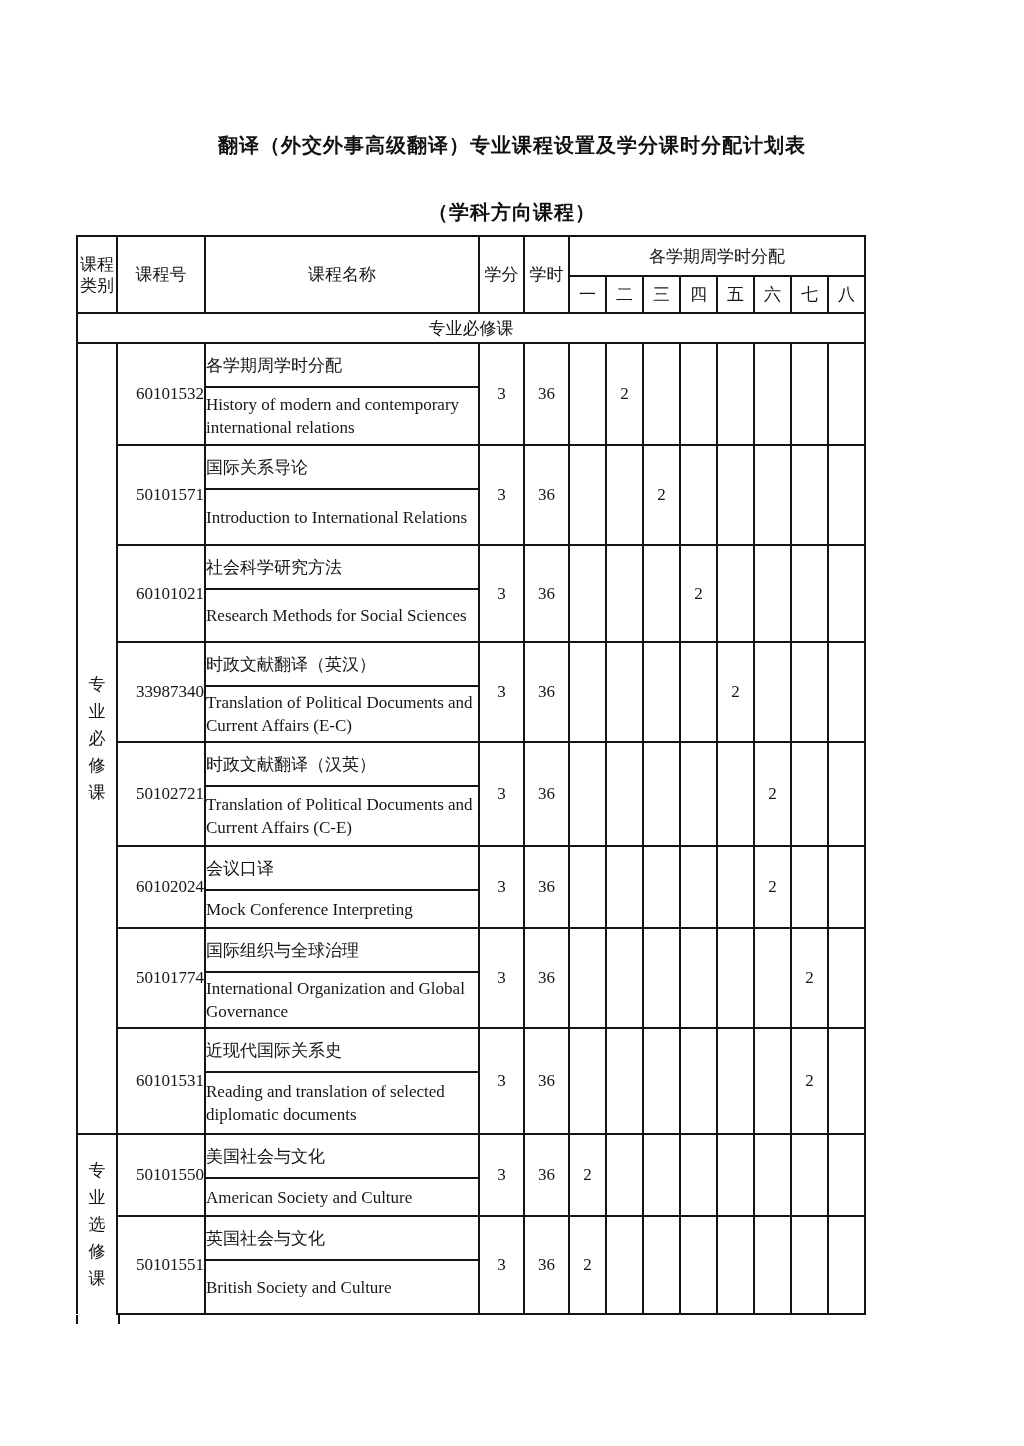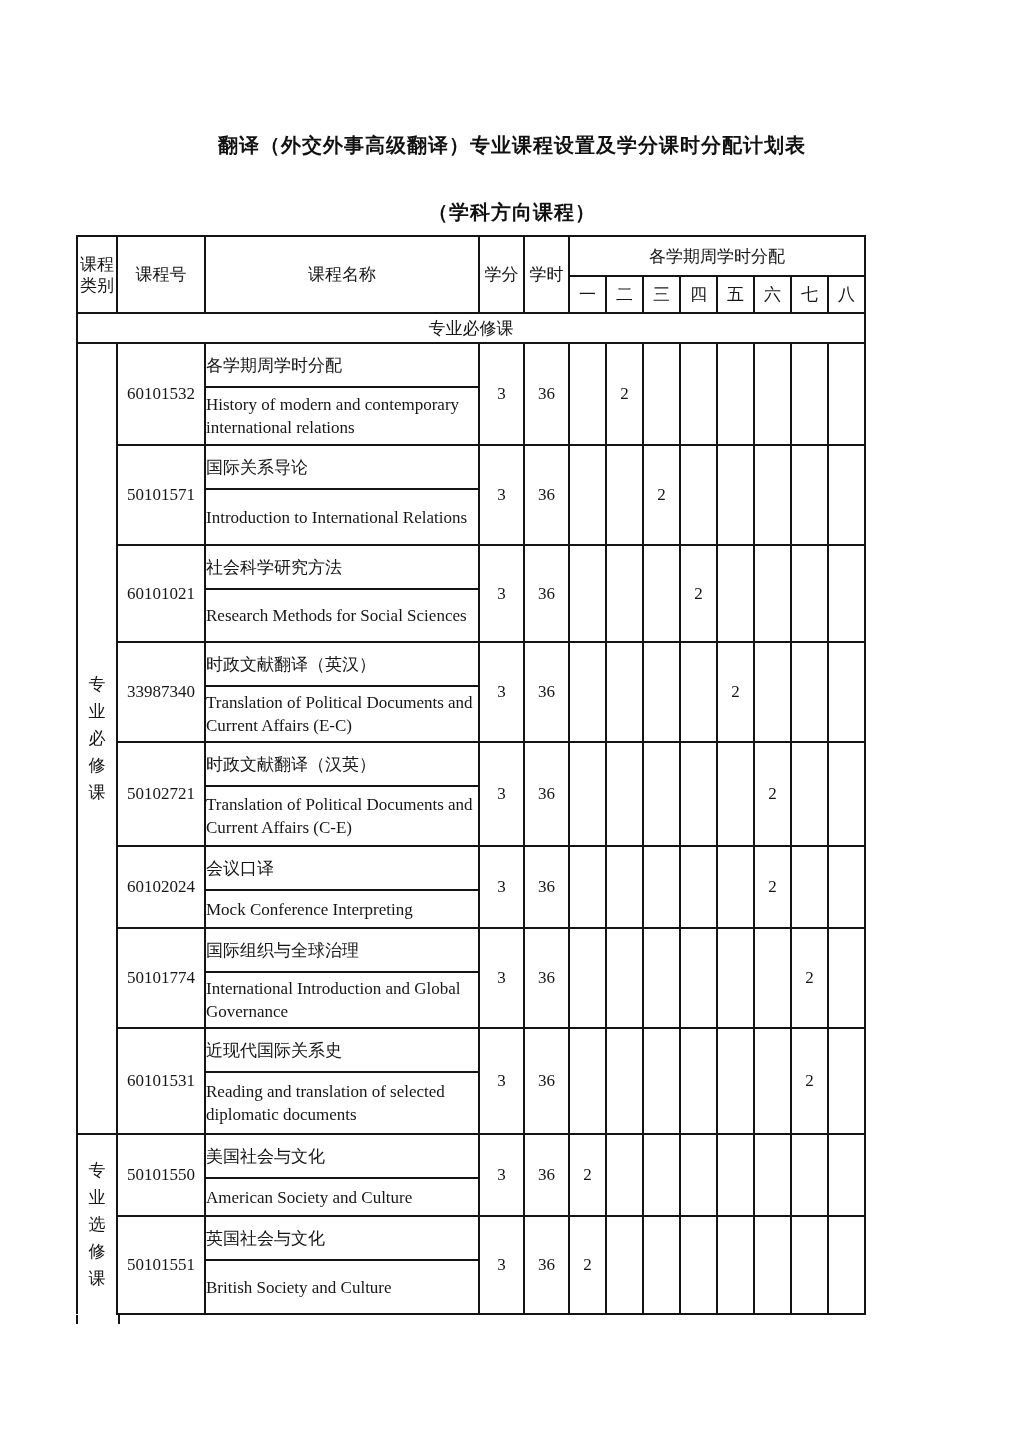--- a/index.html
+++ b/index.html
@@ -71,21 +71,21 @@
   .cat-cell {
     text-align: center;
     vertical-align: middle;
     white-space: pre-line;
     line-height: 27px;
   }
   .cat-cell.cut { border-bottom: none; }
   
   .rz { height: 44px; }
   .no-cell {
-    text-align: center;
+    text-align: right;
     vertical-align: middle;
   }
   .zh-cell {
     text-align: left;
     vertical-align: middle;
     padding-left: 6px;
     padding-right: 4px;
     border-bottom-width: 1px;
   }
   .en-cell {
@@ -283,21 +283,21 @@
           <td class="sem-cell" rowspan="2"></td>
           <td class="sem-cell" rowspan="2"></td>
           <td class="sem-cell" rowspan="2"></td>
           <td class="sem-cell" rowspan="2"></td>
           <td class="sem-cell" rowspan="2"></td>
           <td class="sem-cell" rowspan="2"></td>
           <td class="sem-cell" rowspan="2">2</td>
           <td class="sem-cell" rowspan="2"></td>
         </tr>
         <tr style="height:56px">
-          <td class="en-cell">International Introduction and Global Governance</td>
+          <td class="en-cell">International Organization and Global Governance</td>
         </tr>
 
         <tr class="rz">
           <td class="no-cell" rowspan="2">60101531</td>
           <td class="zh-cell">近现代国际关系史</td>
           <td class="num-cell" rowspan="2">3</td>
           <td class="num-cell" rowspan="2">36</td>
           <td class="sem-cell" rowspan="2"></td>
           <td class="sem-cell" rowspan="2"></td>
           <td class="sem-cell" rowspan="2"></td>

